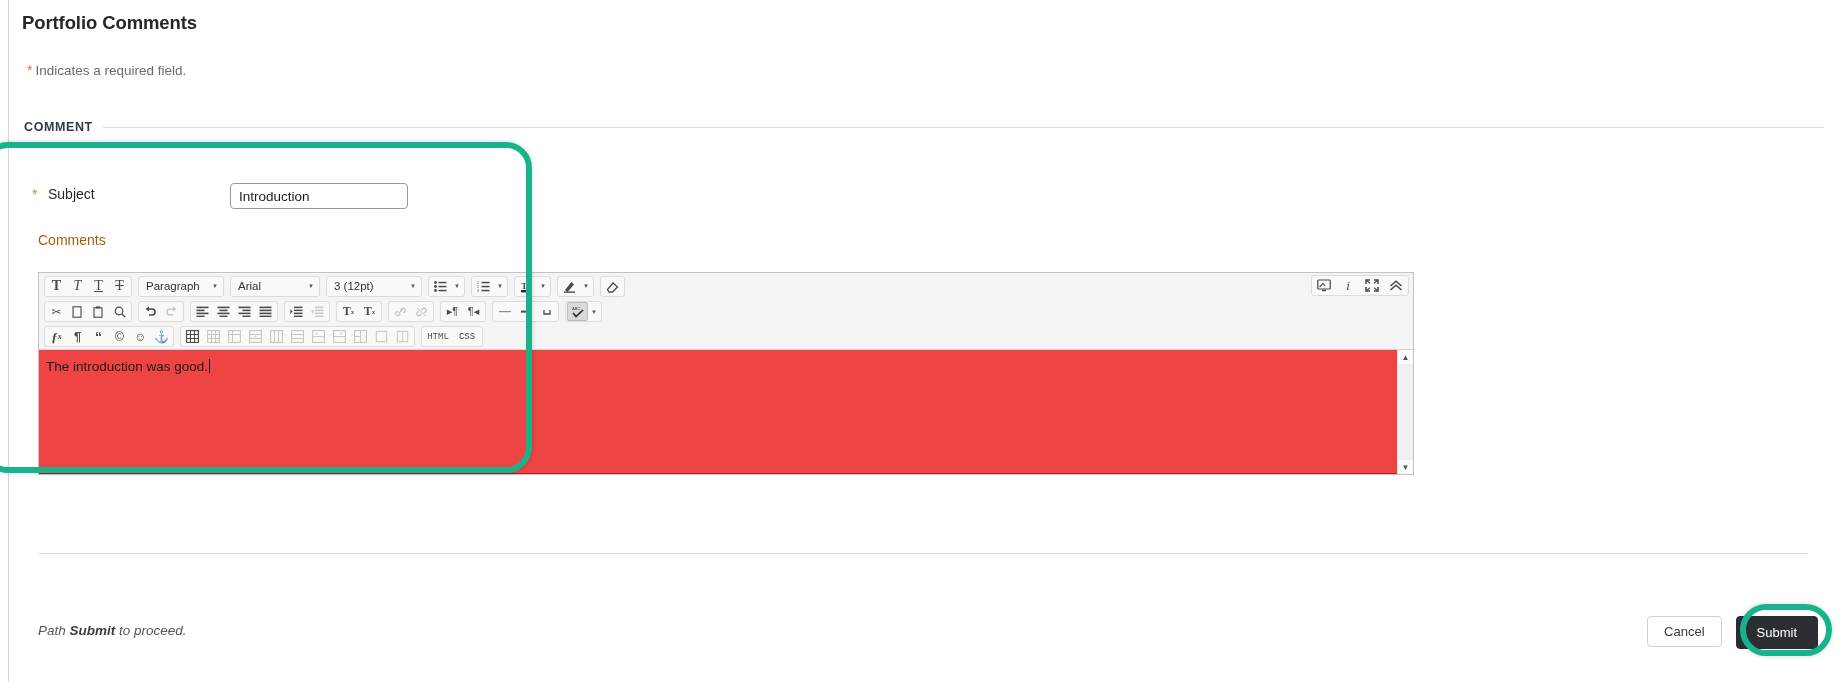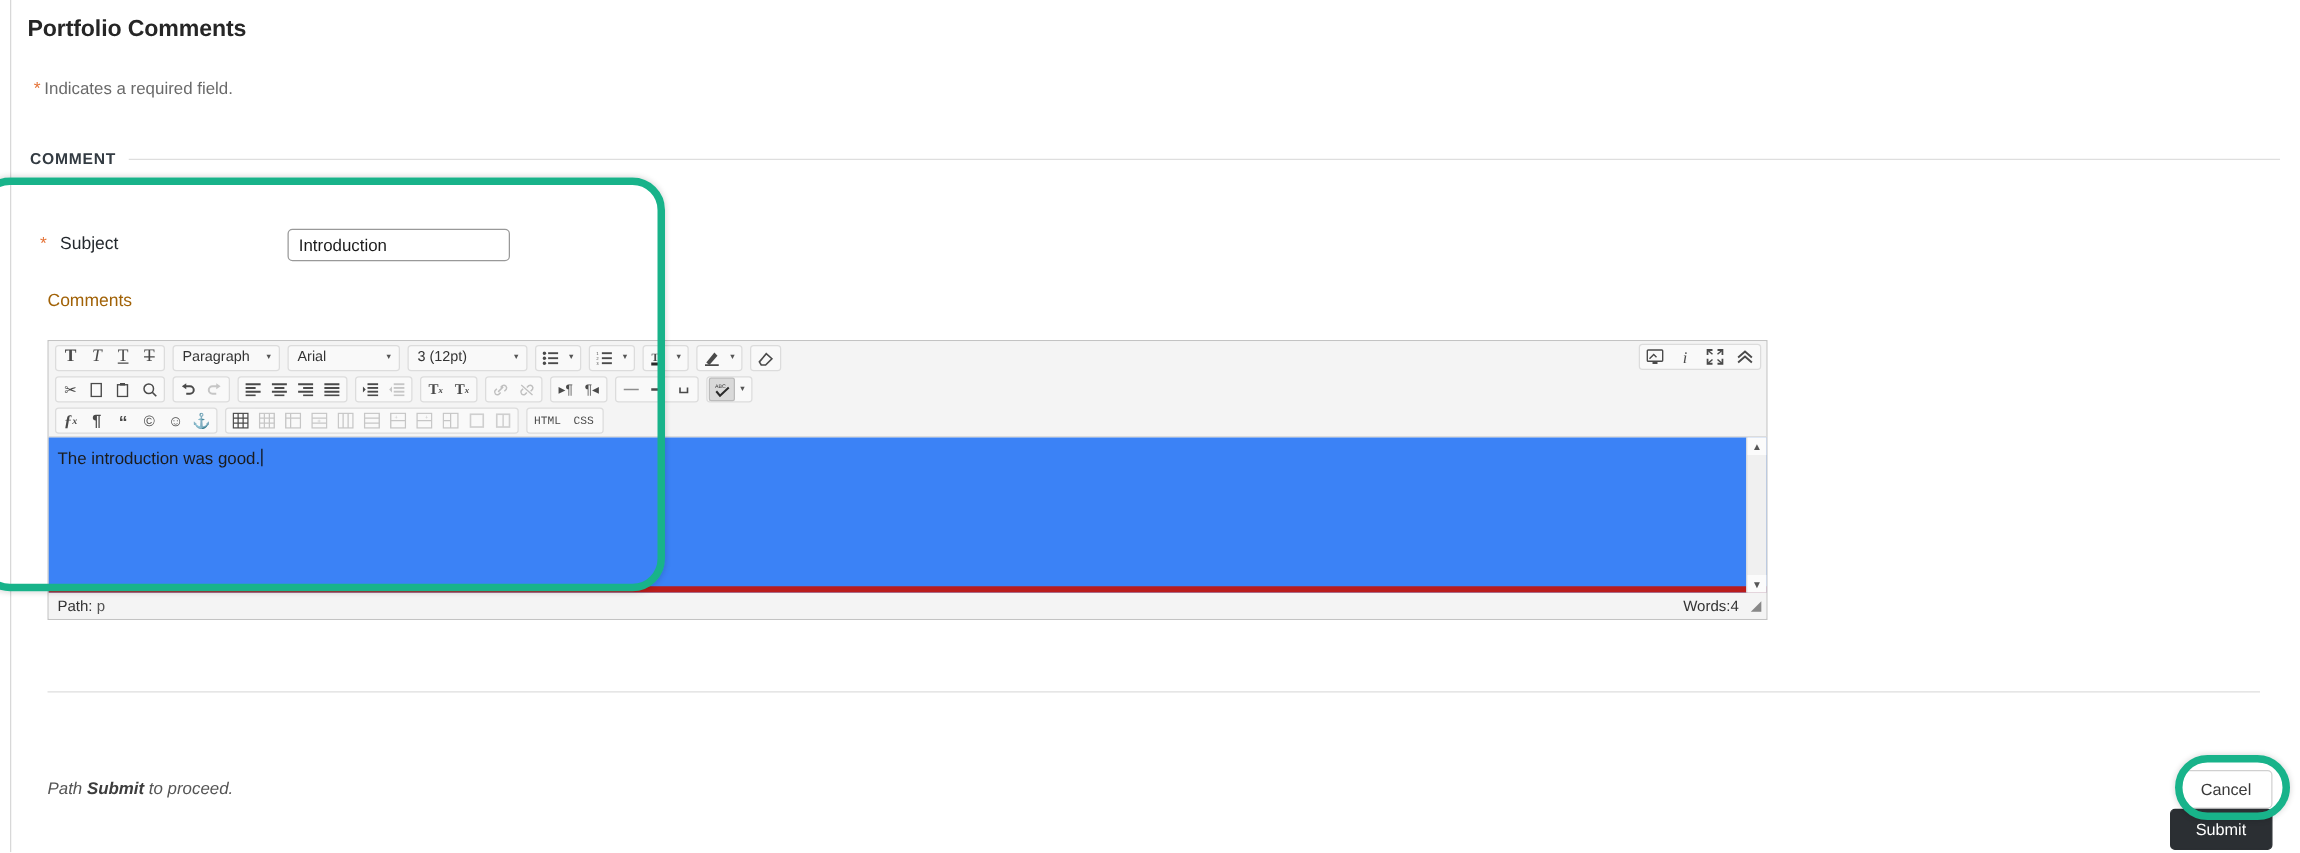--- a/index.html
+++ b/index.html
@@ -189,22 +189,22 @@
     border: 1px solid #dcdcdc;
     border-radius: 3px;
     background: #f9f9f9;
     height: 21px;
   }
   .tb-right .tb-btn { width: 24px; }
 
   .ed-body {
     position: relative;
     height: 124px;
-    background: #3b82f6;
-    border-bottom: 5px solid #b91c1c;
+    background: #ef4444;
+    border-bottom: 1px solid #b91c1c;
   }
   .ed-text {
     position: absolute;
     left: 7px; top: 9px;
     font-size: 13.5px;
     color: #1b1b1b;
     font-family: "Liberation Sans", sans-serif;
   }
   .caret-bar {
     display: inline-block;
@@ -261,22 +261,22 @@
     left: 38px; top: 623px;
     font-size: 13.5px;
     font-style: italic;
     color: #555;
   }
   .footer-note b { font-weight: bold; color: #3d3d3d; }
   .btn-row {
     position: absolute;
     right: 22px; top: 616px;
     display: flex;
-    align-items: flex-end;
-    flex-direction: column;
+    align-items: flex-start;
+    gap: 14px;
   }
   .btn {
     font-family: "Liberation Sans", sans-serif;
     font-size: 13px;
     border-radius: 4px;
     cursor: pointer;
   }
   .btn-cancel {
     background: #fff;
     border: 1px solid #d0d0d0;
@@ -688,30 +688,20 @@
       </div>
 
       <div class="ed-body">
         <div class="ed-text"><span>The introduction was good.</span><span class="caret-bar"></span></div>
         <div class="ed-scroll">
           <div class="arrow">▲</div>
           <div class="arrow">▼</div>
         </div>
       </div>
 
-      <div class="ed-status">
-        <div class="path">
-          <span>Path:</span>
-          <span class="tag">p</span>
-        </div>
-        <div class="right">
-          <span>Words:4</span>
-          <span class="resize-grip">◢</span>
-        </div>
-      </div>
     </div>
 
     <div class="footer-rule"></div>
     <div class="footer-note"><span>Path </span><b>Submit</b><span> to proceed.</span></div>
 
     <div class="btn-row">
       <button class="btn btn-cancel">Cancel</button>
       <button class="btn btn-submit">Submit</button>
     </div>
   </div>

